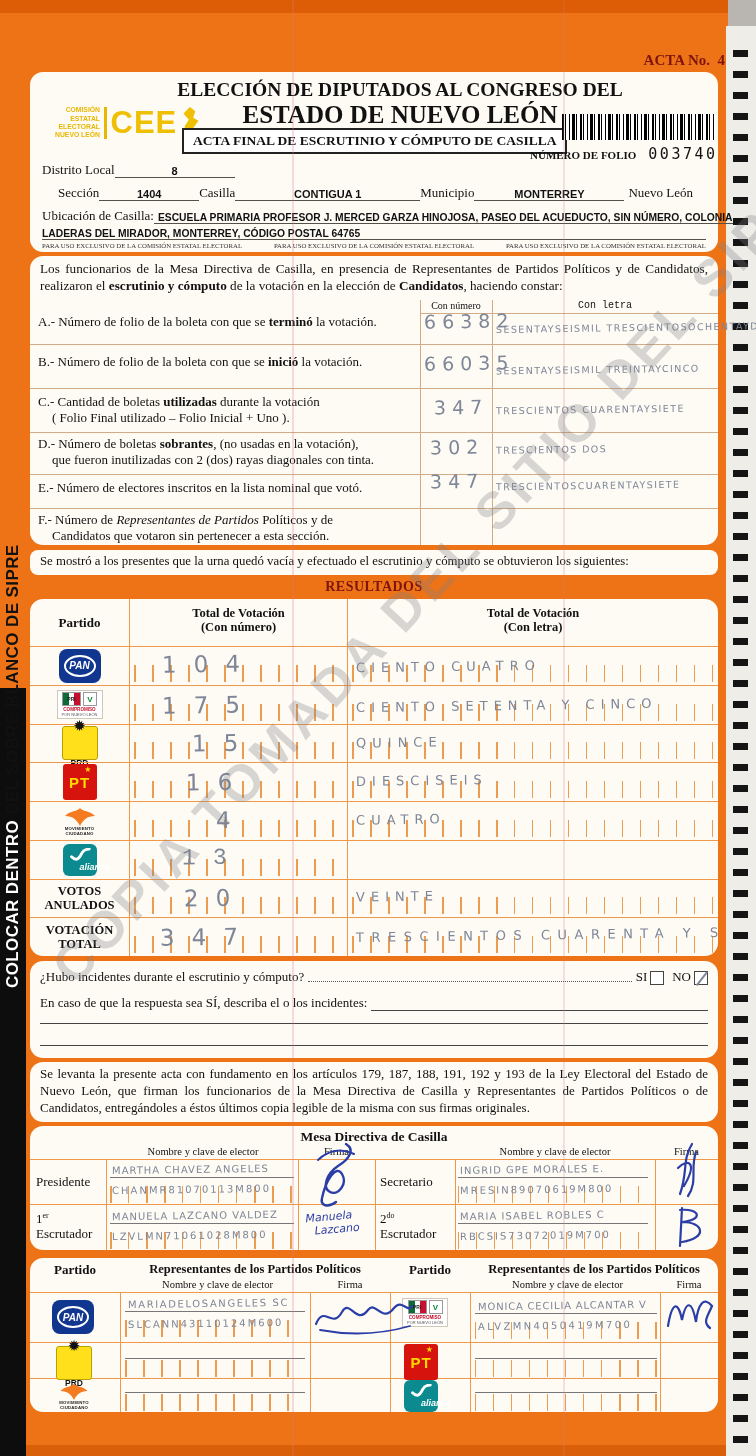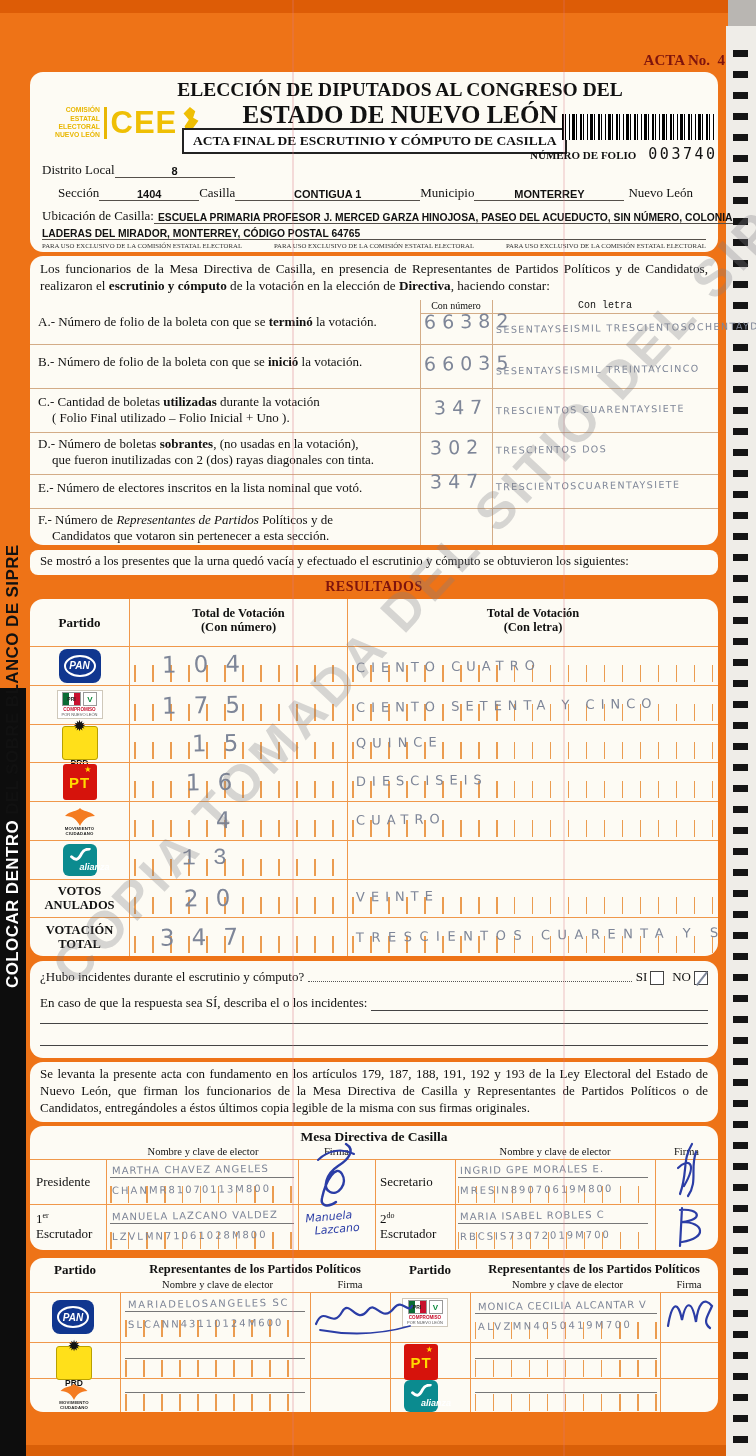--- a/index.html
+++ b/index.html
@@ -152,21 +152,21 @@
 
     <div class="abs" style="left:12px;top:170px;width:664px;display:flex;justify-content:space-between;">
       <span class="serif" style="font-size:6.8px;color:#333;">PARA USO EXCLUSIVO DE LA COMISIÓN ESTATAL ELECTORAL</span>
       <span class="serif" style="font-size:6.8px;color:#333;">PARA USO EXCLUSIVO DE LA COMISIÓN ESTATAL ELECTORAL</span>
       <span class="serif" style="font-size:6.8px;color:#333;">PARA USO EXCLUSIVO DE LA COMISIÓN ESTATAL ELECTORAL</span>
     </div>
   </div>
 
   <div class="panel" style="left:30px;top:256px;width:688px;height:289px;">
     <div class="abs serif" style="left:10px;top:5px;width:668px;font-size:13.2px;line-height:1.25;text-align:justify;">
-      <span>Los funcionarios de la Mesa Directiva de Casilla, en presencia de Representantes de Partidos Políticos  y de Candidatos, realizaron el </span><span class="b">escrutinio y cómputo</span><span> de la votación en la elección de </span><span class="b">Directiva</span><span>, haciendo constar:</span>
+      <span>Los funcionarios de la Mesa Directiva de Casilla, en presencia de Representantes de Partidos Políticos  y de Candidatos, realizaron el </span><span class="b">escrutinio y cómputo</span><span> de la votación en la elección de </span><span class="b">Candidatos</span><span>, haciendo constar:</span>
     </div>
 
     <div class="sepline-v" style="left:390px;top:44px;height:245px;"></div>
     <div class="sepline-v" style="left:462px;top:44px;height:245px;"></div>
     <div class="sepline" style="left:390px;top:57px;width:298px;"></div>
     <div class="abs serif ctr" style="left:390px;top:44px;width:72px;font-size:10px;">Con número</div>
     <div class="abs serif ctr" style="left:462px;top:44px;width:226px;font-size:10px;font-family:Liberation Mono, monospace;">Con letra</div>
 
     <div class="sepline" style="left:0;top:88px;width:688px;"></div>
     <div class="sepline" style="left:0;top:132px;width:688px;"></div>

